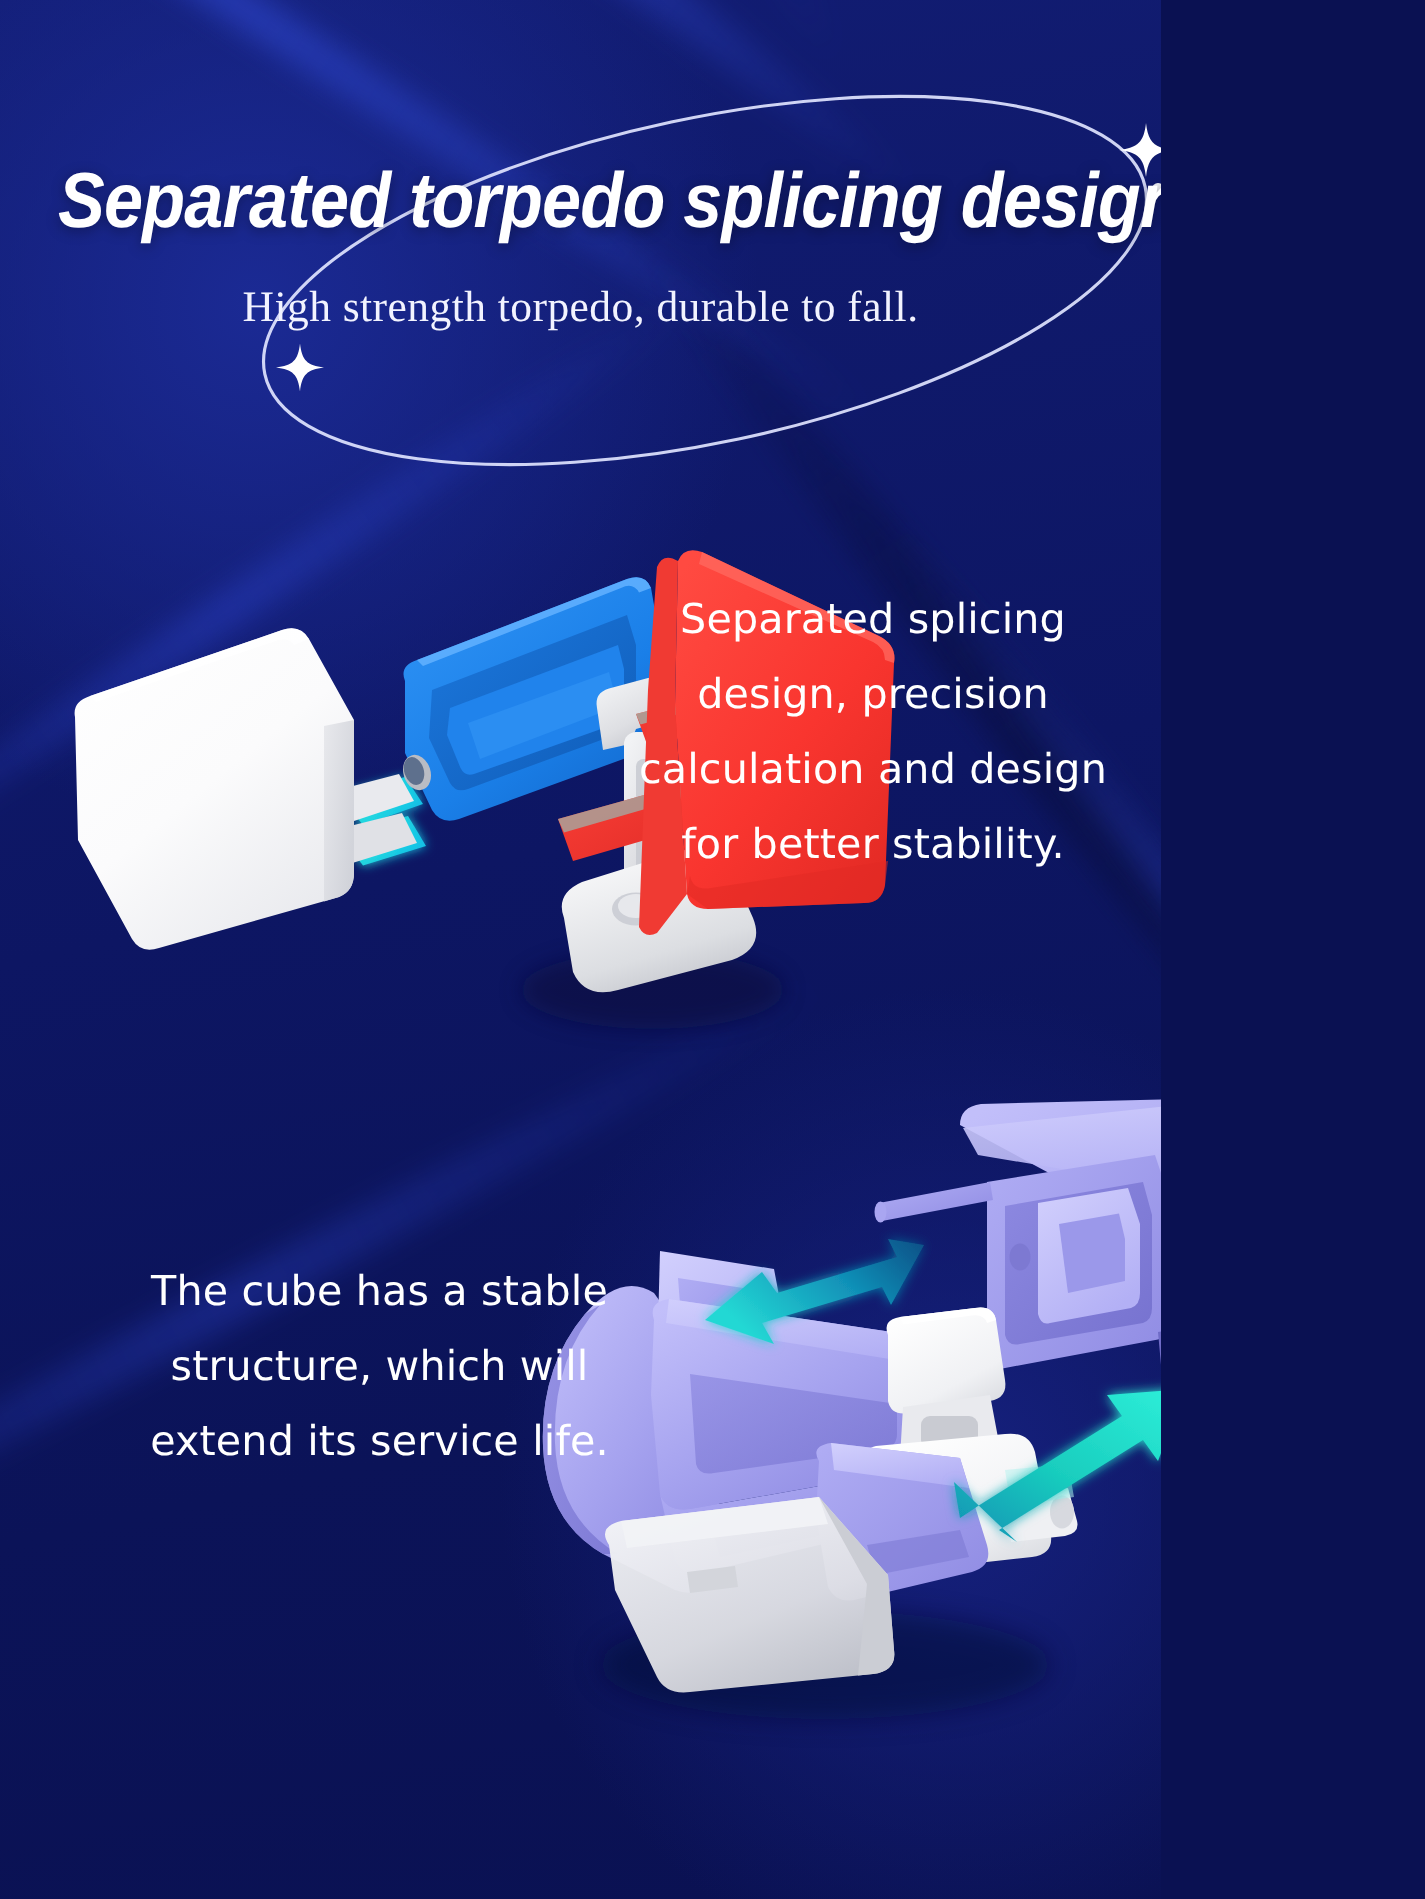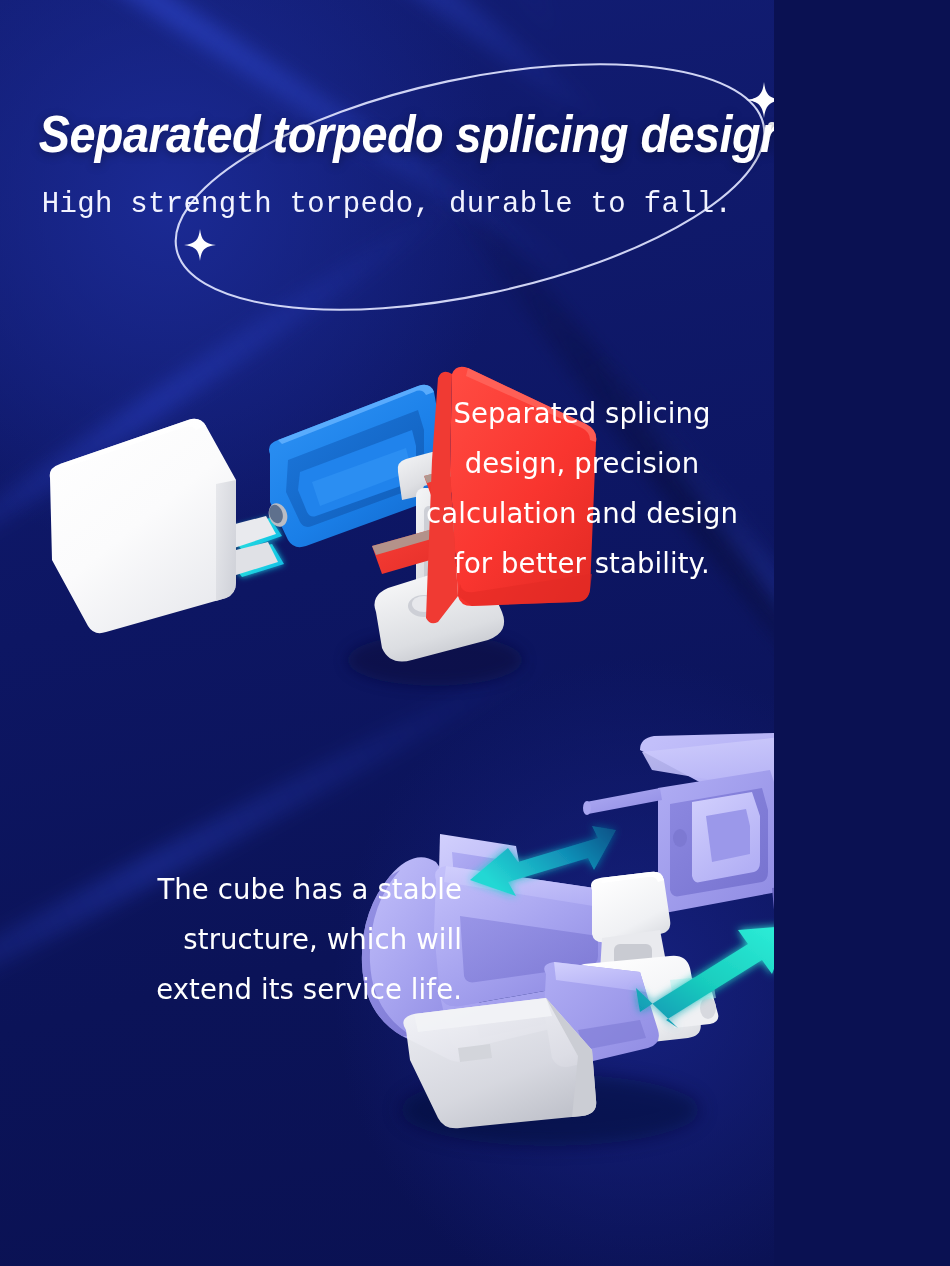--- a/index.html
+++ b/index.html
@@ -61,36 +61,36 @@
     letter-spacing:-0.6px;
     transform:scaleX(0.9);
     white-space:nowrap;
     text-shadow:0 2px 10px rgba(0,0,0,.35);
   }
   .subtitle {
     position:absolute;
     left:0; right:0; top:186px;
     text-align:center;
     color:#f2f3ff;
-    font-family:Liberation Mono, monospace;
+    font-family:Liberation Serif, serif;
     font-weight:400;
     font-size:29px; line-height:38px;
     letter-spacing:0.3px;
     white-space:nowrap;
   }
   .body-text {
     position:absolute;
     color:#ffffff;
     font-family:"DejaVu Sans", sans-serif;
     font-weight:400;
     font-size:27.5px; line-height:50px;
     letter-spacing:0.1px;
   }
   #text-right  { right:22px; top:388px; width:340px; text-align:center; }
-  #text-bottom { left:88px;  top:864px; width:330px; text-align:right;margin-left:44px; }
+  #text-bottom { left:88px;  top:836px; width:330px; text-align:center; }
 
   
   .art { position:absolute; }
   .art svg { display:block; overflow:visible; }
 </style>
 </head>
 <body>
 
 <div id="stage">
 

